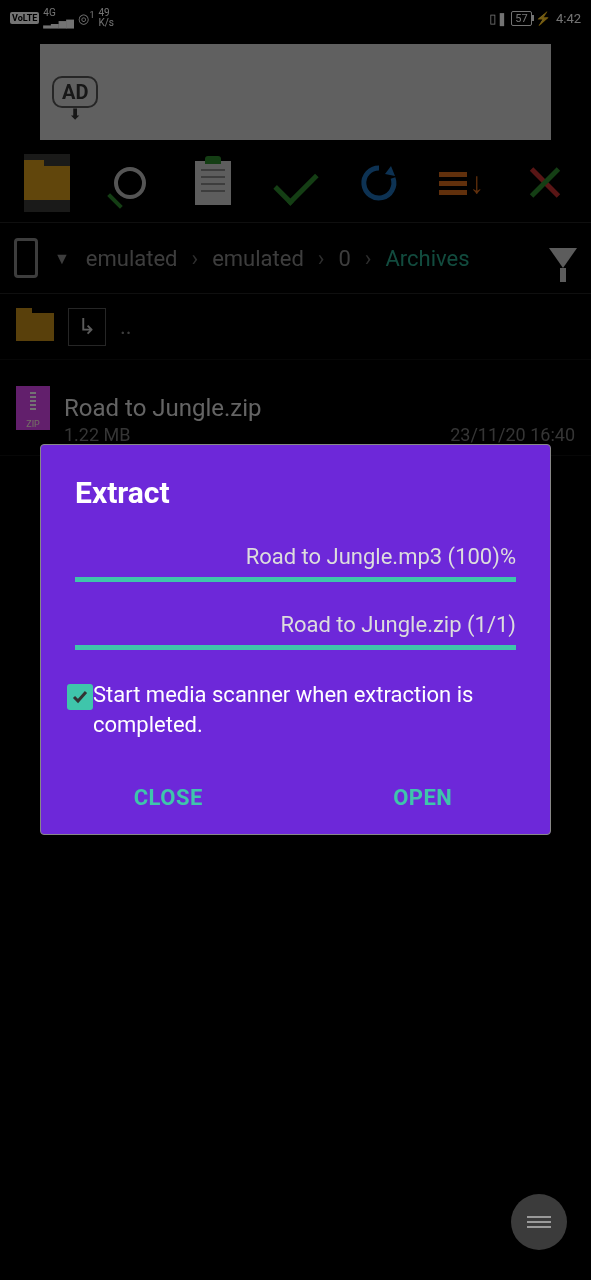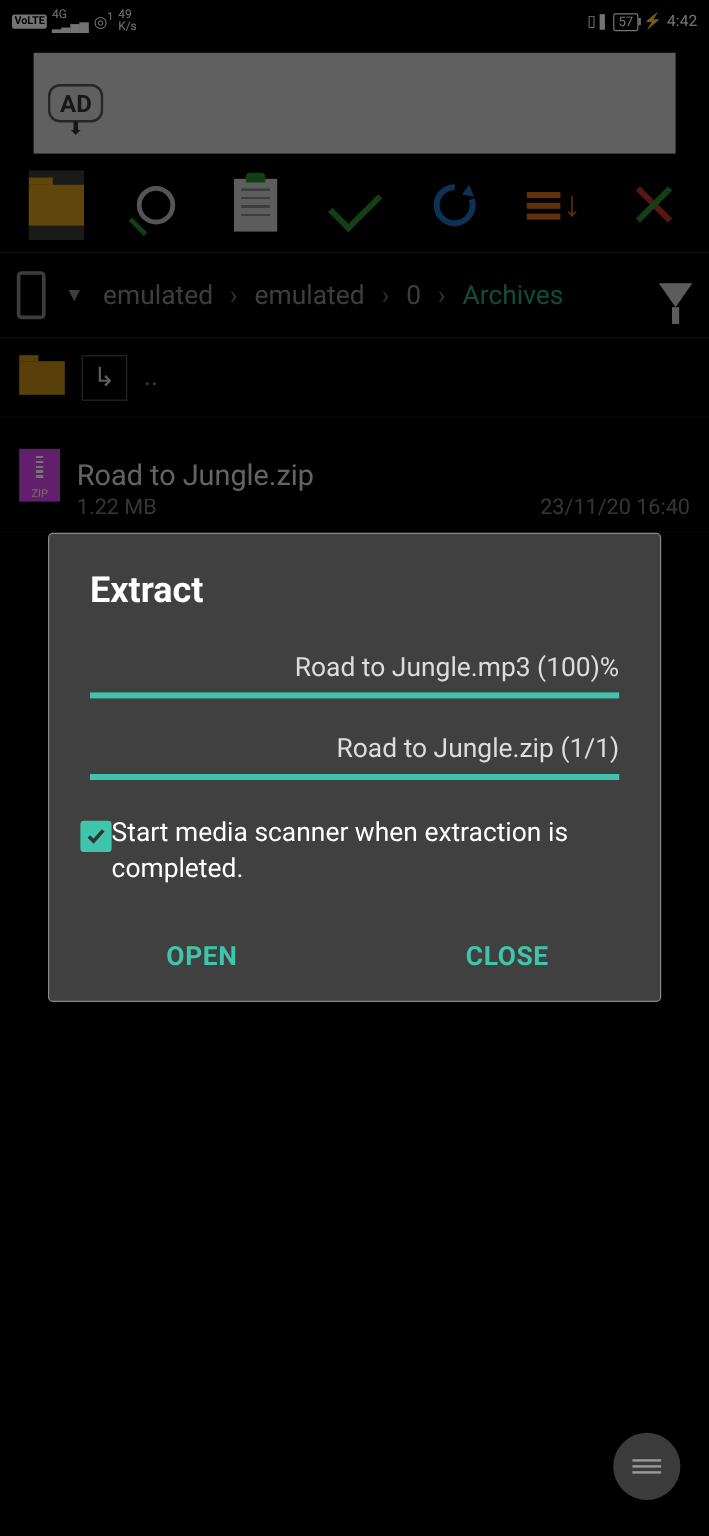--- a/index.html
+++ b/index.html
@@ -8,21 +8,21 @@
 
 .status { height:36px; display:flex; align-items:center; justify-content:space-between; padding:0 10px; font-size:13px; }
 .status .left, .status .right { display:flex; align-items:center; gap:4px; }
 .status .volte { background:#fff; color:#000; font-size:9px; font-weight:700; padding:1px 2px; border-radius:2px; }
 .status .sig { font-size:10px; line-height:1; }
 .status .ks { font-size:10px; line-height:1; }
 .status .batt { border:1px solid #fff; border-radius:2px; padding:0 3px; font-size:11px; position:relative; }
 .status .batt::after { content:""; position:absolute; right:-3px; top:3px; width:2px; height:6px; background:#fff; }
 
 
-.ad { margin:8px 28px; background:#d6d6d6; height:84px; display:flex; align-items:center; gap:10px; padding:0 12px; }
+.ad { margin:8px 40px; background:#d6d6d6; height:96px; display:flex; align-items:center; gap:10px; padding:0 12px; }
 .ad .badge { border:2px solid #555; border-radius:10px; padding:2px 8px; font-weight:700; color:#333; font-size:20px; position:relative; }
 .ad .badge .dl { position:absolute; bottom:-16px; left:50%; transform:translateX(-50%); font-size:14px; color:#333; }
 .ad .txt { flex:1; text-align:center; }
 .ad .title { color:#1e2a3a; font-weight:800; letter-spacing:8px; font-size:26px; }
 .ad .sub { color:#7a6a55; font-size:10px; letter-spacing:2px; margin-top:2px; }
 
 
 .toolbar { display:flex; align-items:center; gap:38px; padding:6px 24px 10px; }
 .toolbar .tbtn { width:58px; height:58px; display:flex; align-items:center; justify-content:center; }
 .toolbar .tbtn.active { background:#3a3a38; }
@@ -67,21 +67,21 @@
 .frow .zipico { width:34px; height:44px; background:#d946ef; position:relative; display:flex; align-items:flex-end; justify-content:center; font-size:9px; color:#fff3e0; padding-bottom:1px;}
 .frow .zipico::before{content:""; position:absolute; top:6px; left:14px; width:6px; height:20px; background:repeating-linear-gradient(#fff 0 2px, transparent 2px 4px);}
 .frow .meta { flex:1;margin-top:24px; }
 .frow .name { font-size:24px; color:#ddd; }
 .frow .sub { font-size:18px; color:#777; display:flex; justify-content:space-between; margin-top:2px;}
 
 
 .overlay { position:absolute; inset:0; background:rgba(0,0,0,0.55); }
 
 
-.dialog { position:absolute; left:40px; right:40px; top:444px; background:#404040; border:1px solid #888; border-radius:4px; padding:30px 0 0; }
+.dialog { position:absolute; left:40px; right:40px; top:444px; background:#6d28d9; border:1px solid #888; border-radius:4px; padding:30px 0 0; }
 .dialog h2 { font-size:30px; font-weight:700; padding:0 34px 34px; }
 .prog { padding:0 34px 30px; }
 .prog .lbl { text-align:right; font-size:22px; color:#ddd; margin-bottom:8px; }
 .prog .bar { height:5px; background:#3fc5ab; }
 .chkrow { display:flex; padding:0 26px 28px; align-items:flex-start; }
 .chk { width:26px; height:26px; background:#3fc5ab; border-radius:3px; display:flex; align-items:center; justify-content:center; flex-shrink:0; margin-top:4px;}
 .chk svg{display:block}
 .chktxt { font-size:22px; line-height:1.35; }
 .dbtns { display:flex; }
 .dbtn { flex:1; text-align:center; padding:18px 0 24px; color:#3fc5ab; font-weight:700; font-size:22px; letter-spacing:0.5px; }
@@ -194,22 +194,22 @@
   </div>
   <div class="chkrow">
     <div class="chk">
         <svg width="18" height="18" viewBox="0 0 18 18">
           <path d="M3 9l4 4 8-9" fill="none" stroke="#333" stroke-width="3"></path>
         </svg>
       </div>
     <div class="chktxt">Start media scanner when extraction is completed.</div>
   </div>
   <div class="dbtns">
+    <div class="dbtn">CLOSE</div>
     <div class="dbtn">OPEN</div>
-    <div class="dbtn">CLOSE</div>
   </div>
 </div>
 
 <div class="fab">
   <div>
       <div class="l"></div>
       <div class="l"></div>
       <div class="l"></div>
     </div>
 </div>

